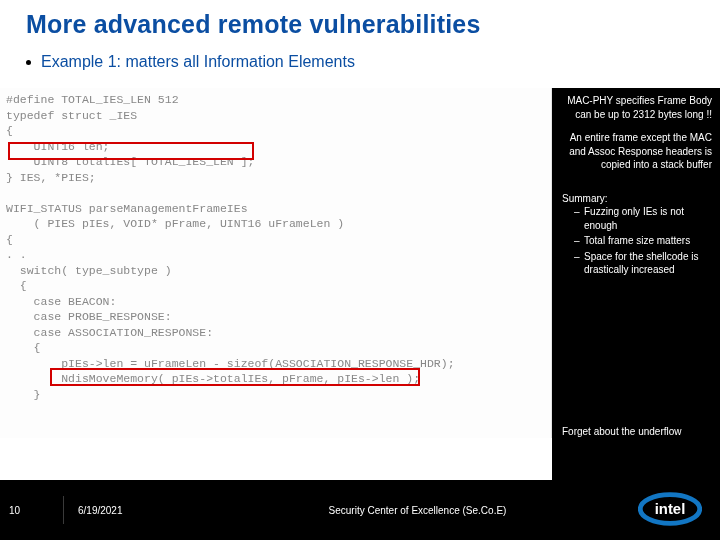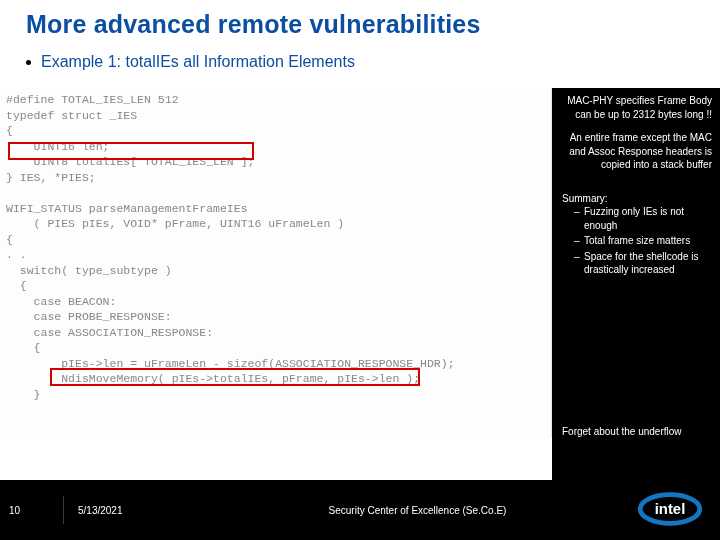--- a/index.html
+++ b/index.html
@@ -135,21 +135,21 @@
   }
   .logo svg { width: 64px; height: 34px; }
 </style>
 </head>
 <body>
 
 <div class="slide-top">
   <h1 class="title">More advanced remote vulnerabilities</h1>
   <div class="bullet-row">
     <span class="dot"></span>
-    <span class="example-text">Example 1: totalIEs all Information Elements</span>
+    <span class="example-text">Example 1: matters all Information Elements</span>
   </div>
 
   <div class="content">
     <div class="code-pane">
       <pre>#define TOTAL_IES_LEN 512
 typedef struct _IES
 {
     UINT16 len;
     UINT8 totalIEs[ TOTAL_IES_LEN ];
 } IES, *PIES;
@@ -180,21 +180,21 @@
         <li>Total frame size matters</li>
         <li>Space for the shellcode is drastically increased</li>
       </ul>
       <div class="forget">Forget about the underflow</div>
     </div>
   </div>
 </div>
 
 <div class="footer">
   <div class="slide-num">10</div>
-  <div class="date">5/13/2021</div>
+  <div class="date">6/19/2021</div>
   <div class="footer-center">Security Center of Excellence (Se.Co.E)</div>
   <div class="logo">
     <svg viewBox="0 0 120 64">
       <ellipse cx="60" cy="32" rx="56" ry="27" fill="none" stroke="#1276c3" stroke-width="9"></ellipse>
       <text x="60" y="42" text-anchor="middle" font-family="Arial, sans-serif" font-size="28" font-weight="700" fill="#ffffff">intel</text>
     </svg>
   </div>
 </div>
 
 </body></html>

